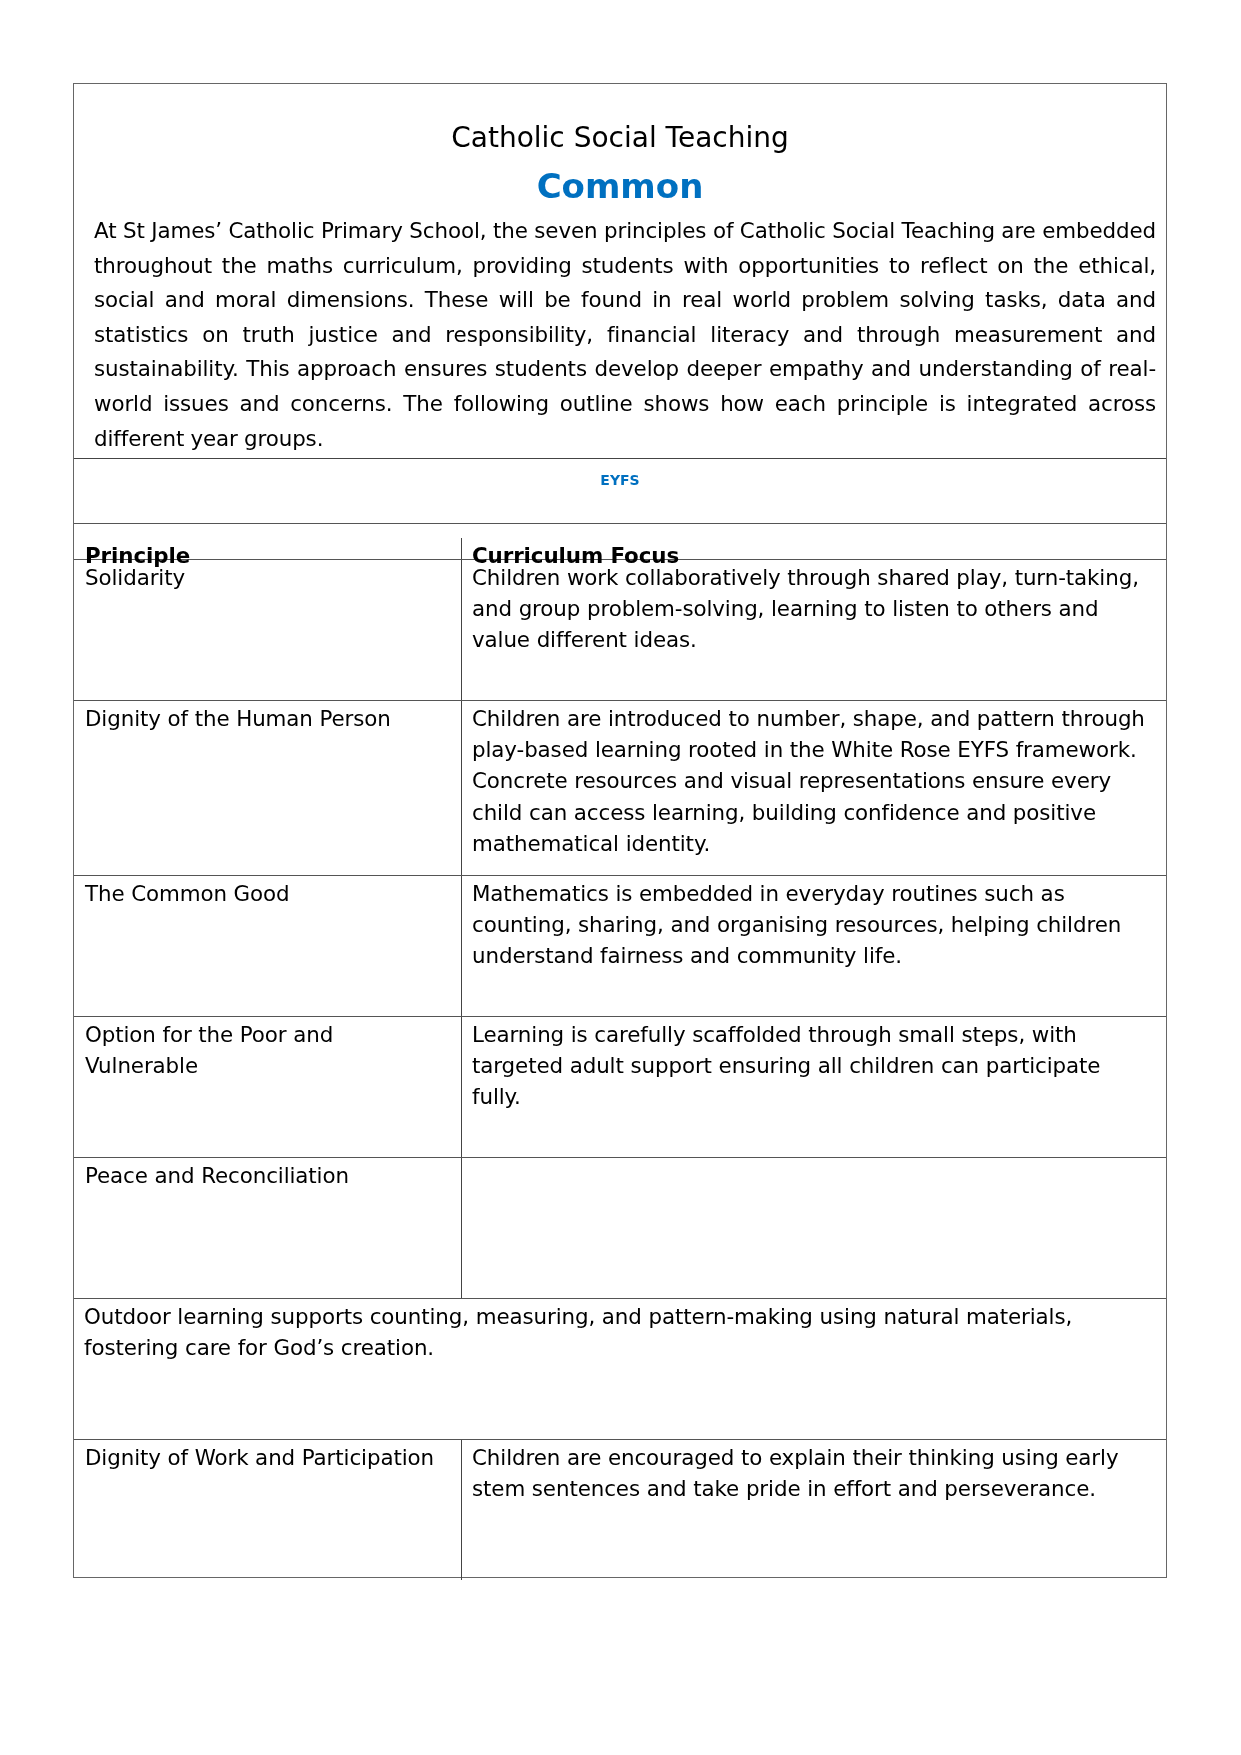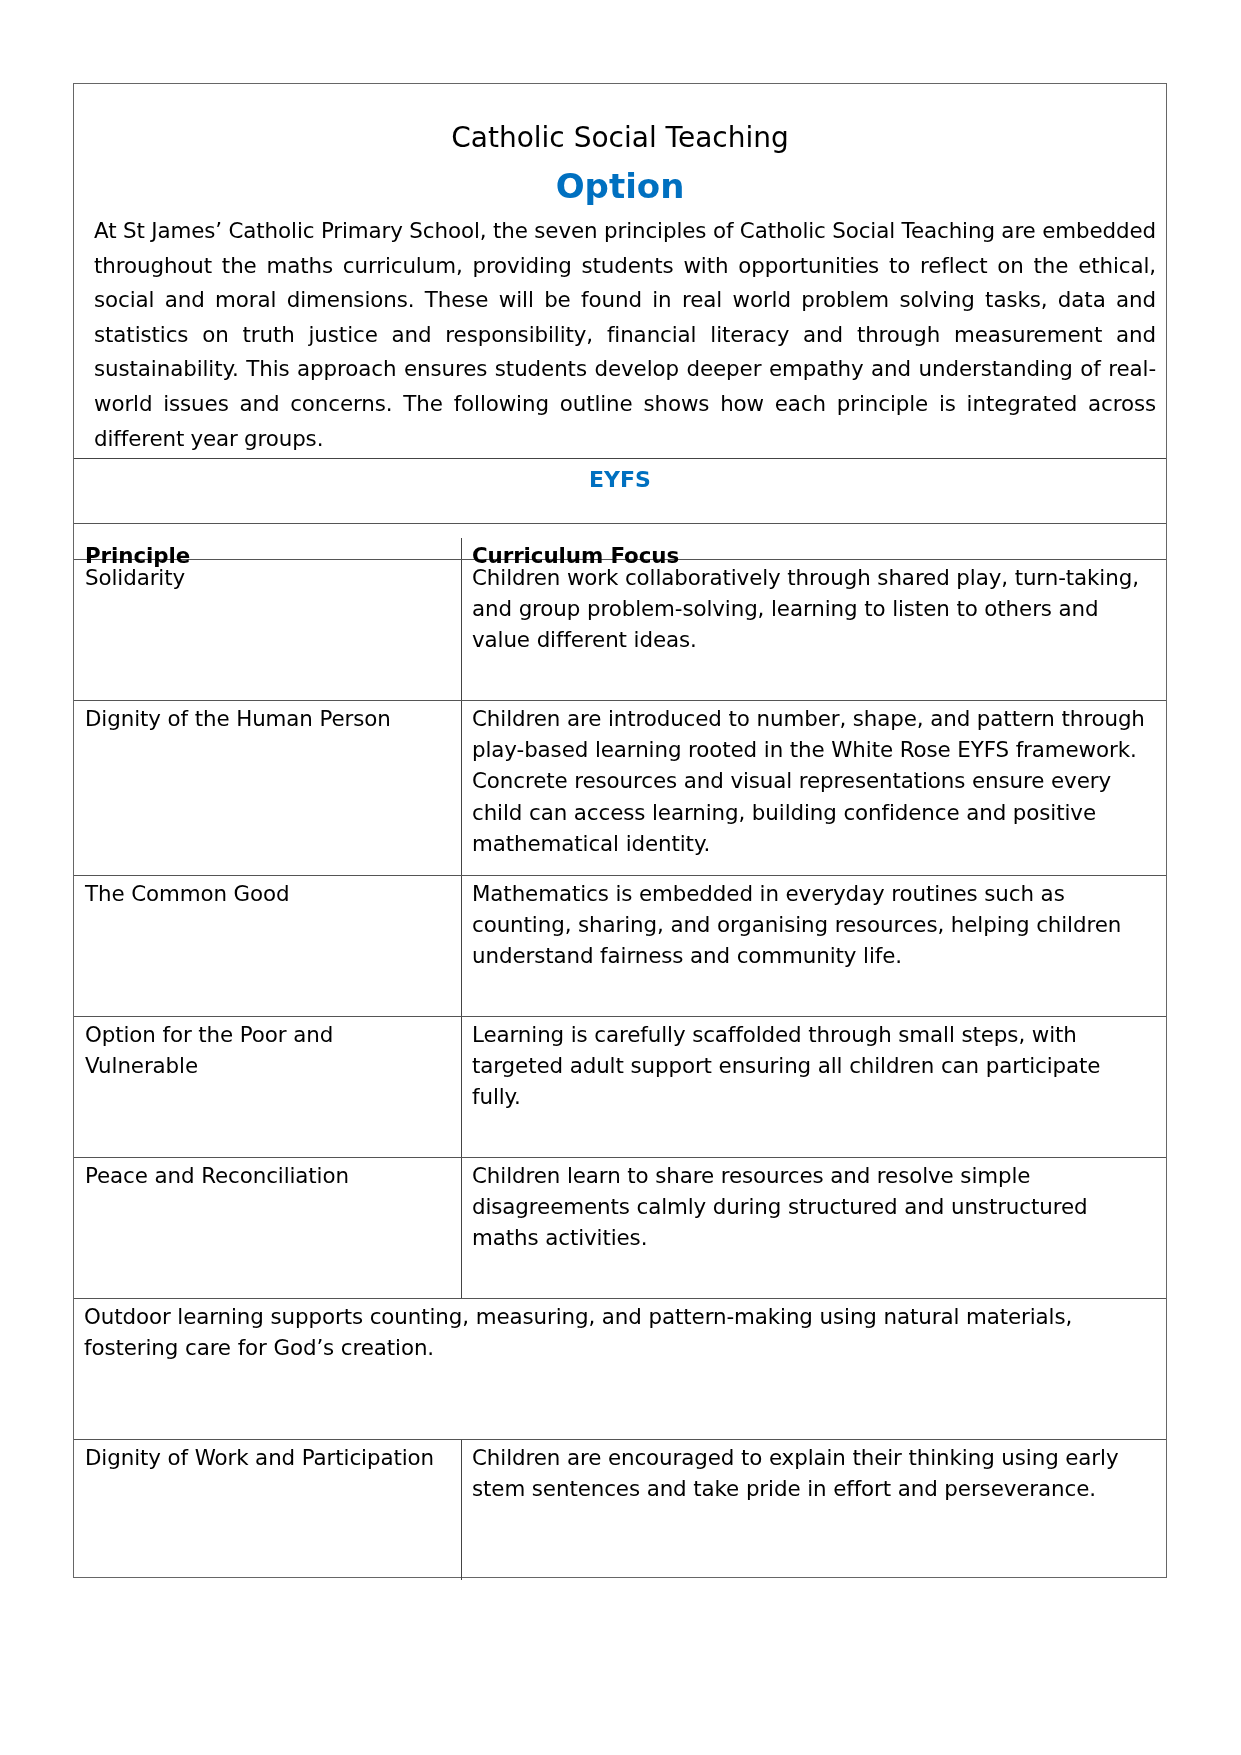--- a/index.html
+++ b/index.html
@@ -70,21 +70,21 @@
     width: 100%;
     height: 65px;
     border-bottom: 1.5px solid #555555;
     box-sizing: border-box;
   }
   .section-label {
     position: absolute;
     left: 0; right: 0;
     top: 6px;
     text-align: center;
-    font-size: 22px;
+    font-size: 14px;
     line-height: 30px;
     color: #0070C0;
     font-weight: bold;
   }
   .grid {
     position: absolute;
     left: 0;
     top: 440px;
     width: 100%;
   }
@@ -121,21 +121,21 @@
   .row.rN { height: 141px; }
   .row.rLast { height: 140px; }
 </style>
 </head>
 <body>
 
 <div class="doc-box">
 
   <div class="intro">
     <div class="title">Catholic Social Teaching</div>
-    <div class="subject">Option</div>
+    <div class="subject">Common</div>
     <div class="intro-text">At St James’ Catholic Primary School, the seven principles of Catholic Social Teaching are embedded throughout the maths curriculum, providing students with opportunities to reflect on the ethical, social and moral dimensions. These will be found in real world problem solving tasks,  data and statistics on truth justice and responsibility, financial literacy and through measurement and sustainability. This approach ensures students develop deeper empathy and understanding of real-world issues and concerns. The following outline shows how each principle is integrated across different year groups.</div>
   </div>
 
   <div class="section-row">
     <div class="section-label">EYFS</div>
   </div>
 
   <div class="grid">
     <div class="row header">
       <div class="cell principle">Principle</div>
@@ -157,21 +157,20 @@
       <div class="cell focus">Mathematics is embedded in everyday routines such as counting, sharing, and organising resources, helping children understand fairness and community life.</div>
     </div>
 
     <div class="row rN">
       <div class="cell principle">Option for the Poor and Vulnerable</div>
       <div class="cell focus">Learning is carefully scaffolded through small steps, with targeted adult support ensuring all children can participate fully.</div>
     </div>
 
     <div class="row rN">
       <div class="cell principle">Peace and Reconciliation</div>
-      <div class="cell focus">Children learn to share resources and resolve simple disagreements calmly during structured and unstructured maths activities.</div>
     </div>
 
     <div class="row rN">
       <div class="cell focus">Outdoor learning supports counting, measuring, and pattern-making using natural materials, fostering care for God’s creation.</div>
     </div>
 
     <div class="row rLast">
       <div class="cell principle">Dignity of Work and Participation</div>
       <div class="cell focus">Children are encouraged to explain their thinking using early stem sentences and take pride in effort and perseverance.</div>
     </div>

